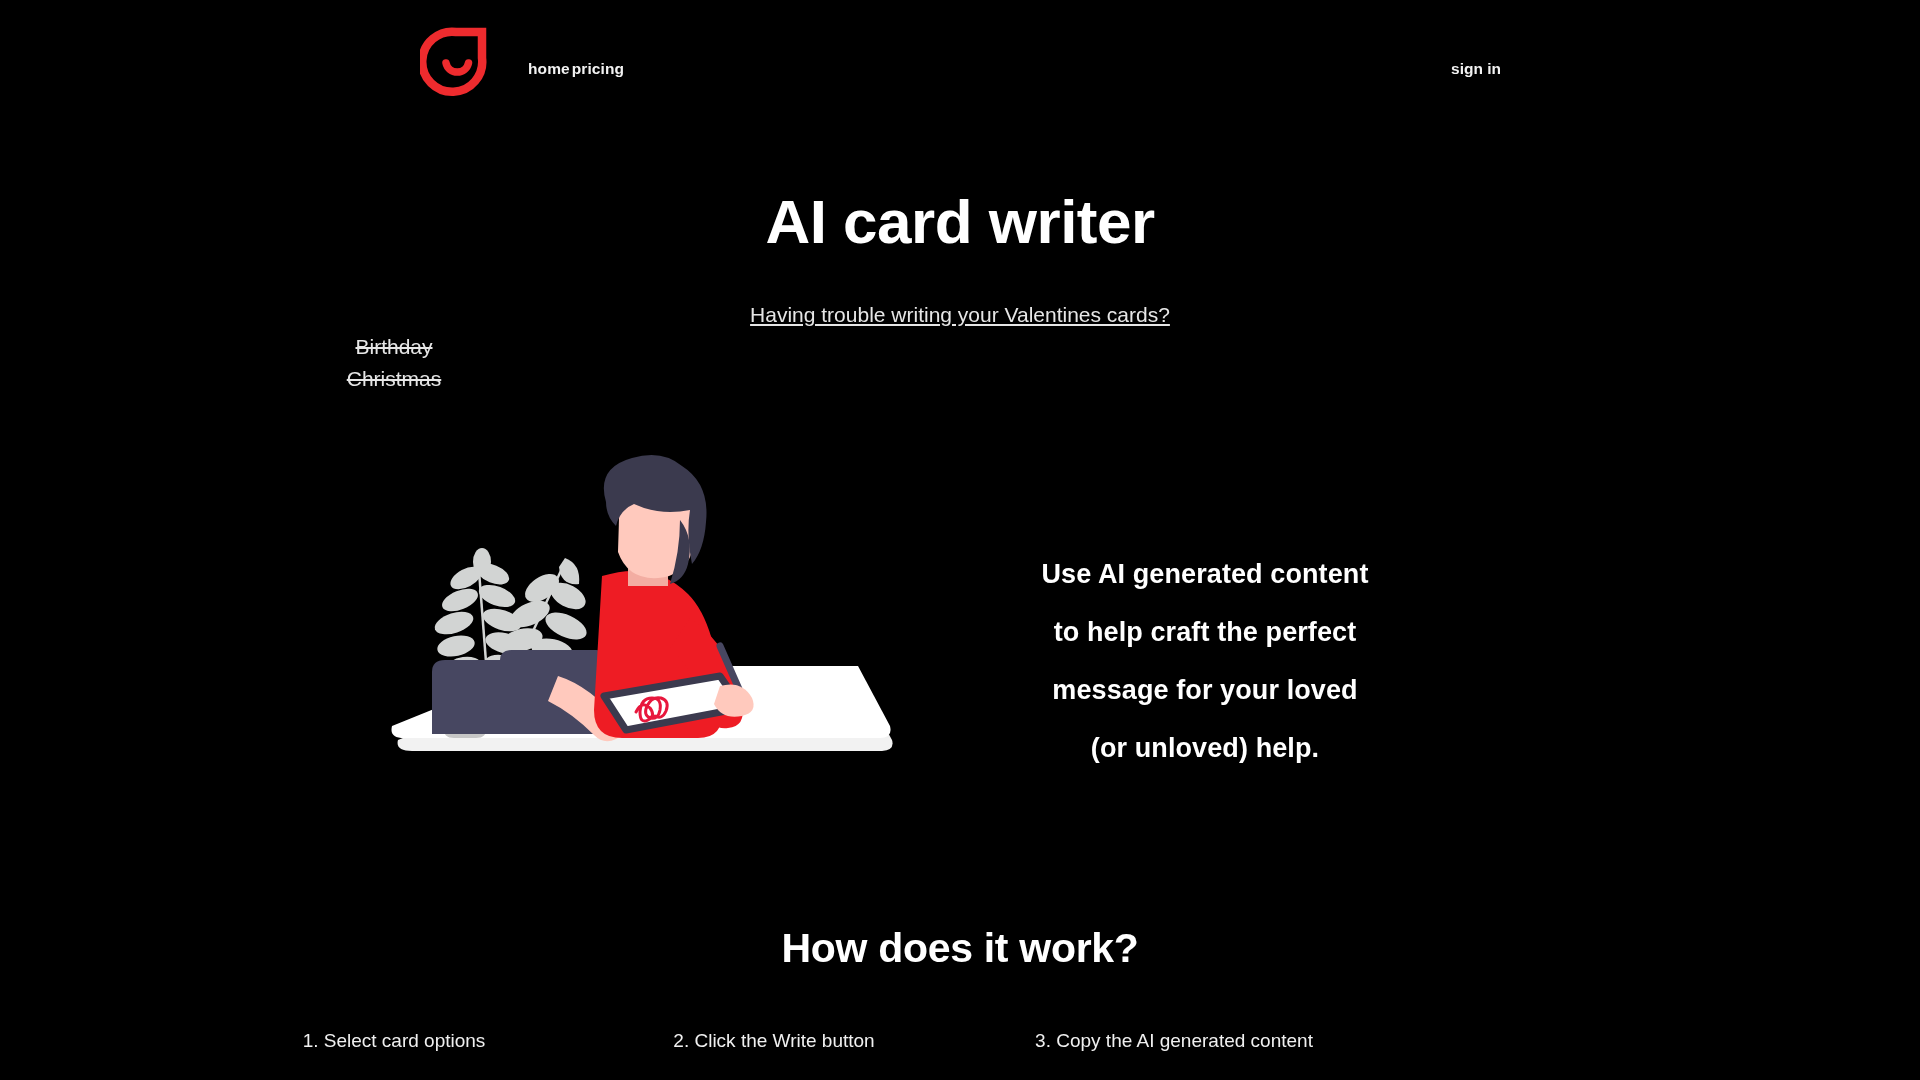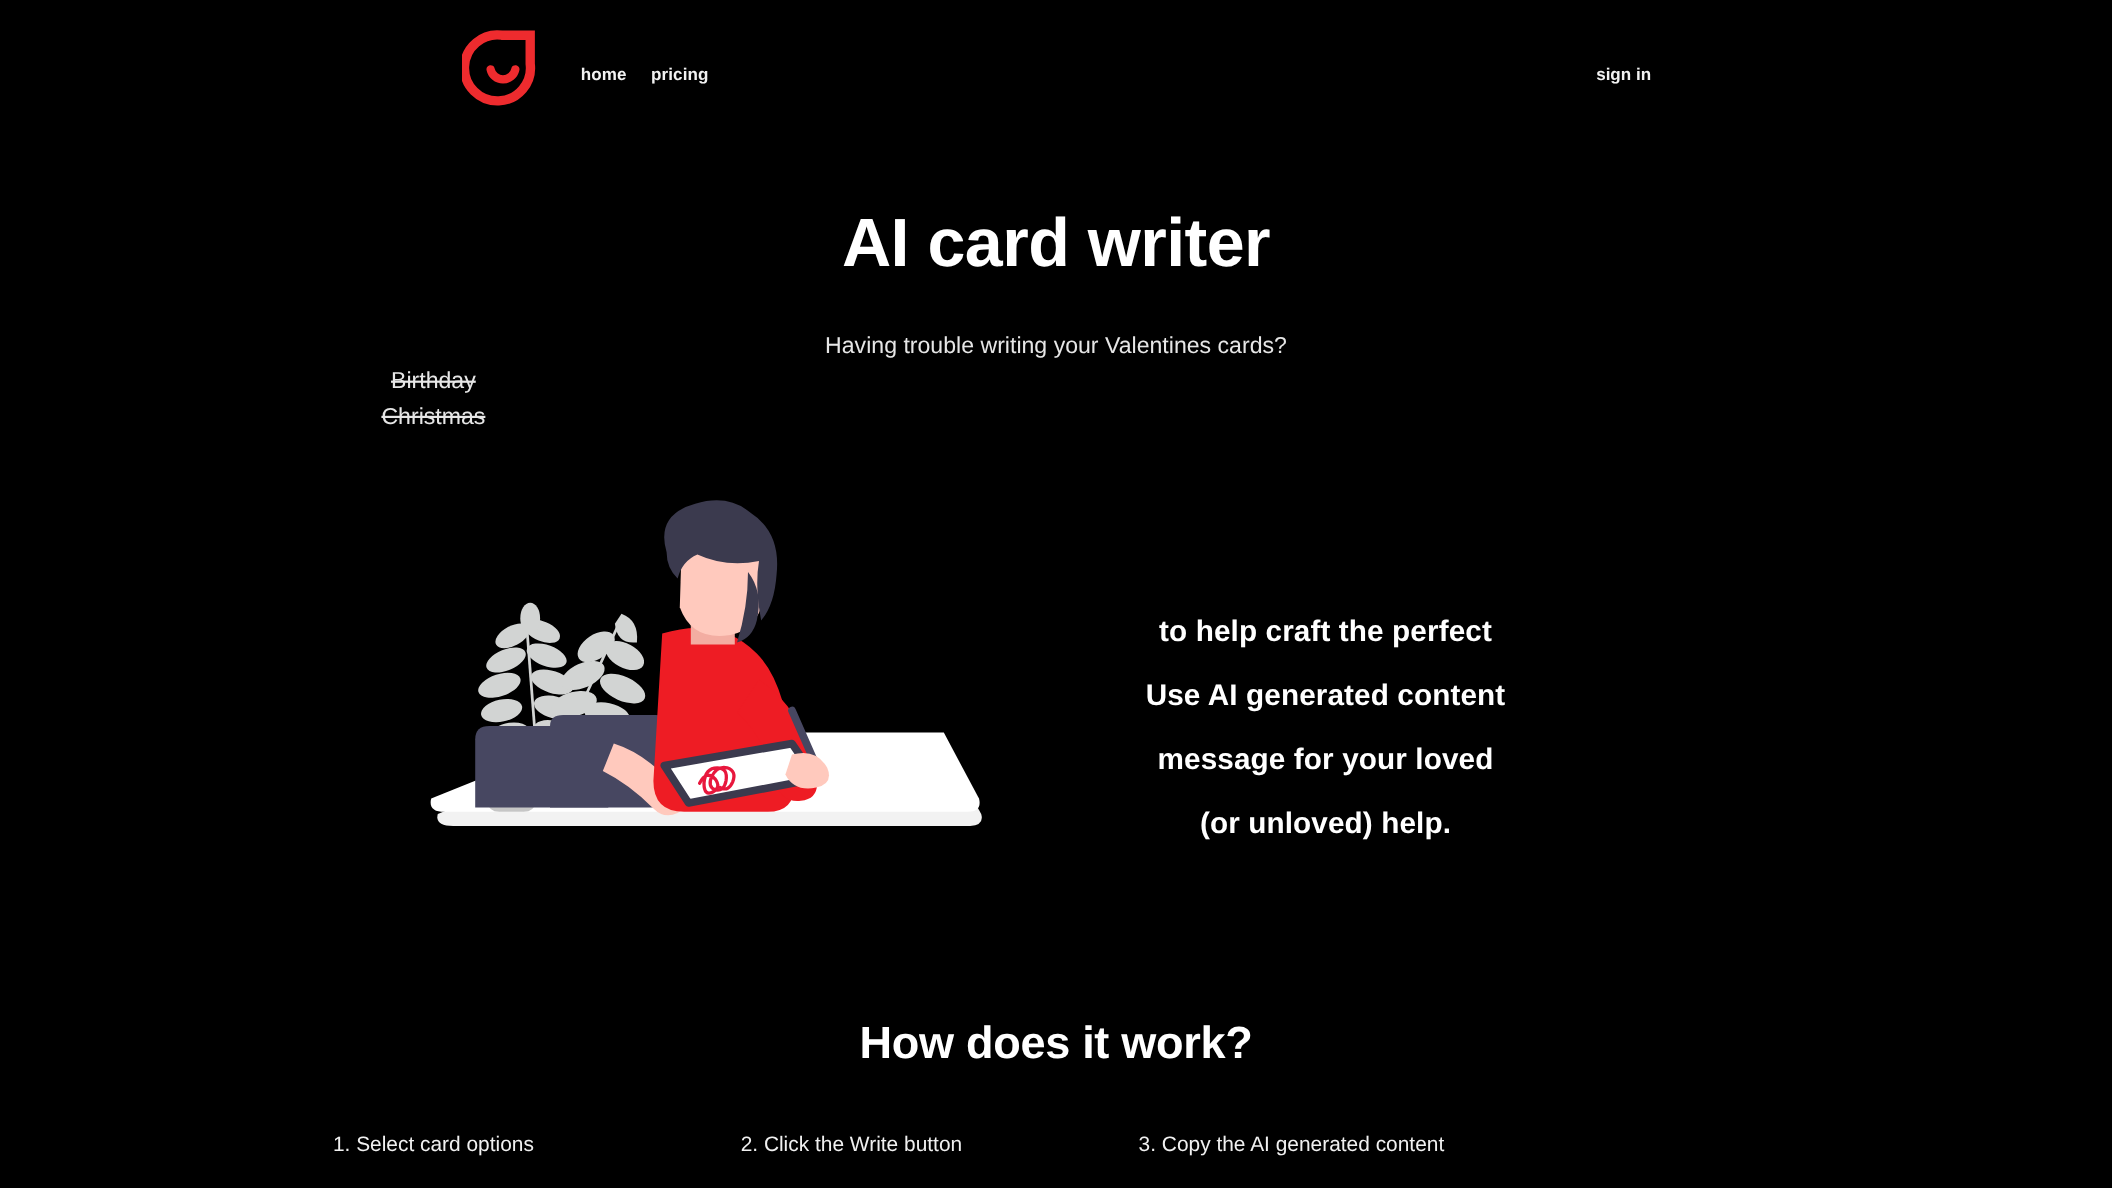--- a/index.html
+++ b/index.html
@@ -17,21 +17,21 @@
     display:flex; align-items:center;
   }
   .logo-wrap {
     position:absolute; left:420px; top:26px;
     width:74px; height:74px;
   }
   .logo-wrap svg { display:block; width:74px; height:74px; }
 
   .nav-links {
     position:absolute; left:528px; top:60px;
-    display:flex; gap:22px; align-items:center;
+    display:flex; gap:2px; align-items:center;
   }
   .nav-link {
     color:#f2f2f2; font-size:15.5px; font-weight:bold;
     letter-spacing:.1px; text-decoration:none; cursor:pointer;
   }
   .signin {
     position:absolute; right:419px; top:60px;
     color:#f2f2f2; font-size:15.5px; font-weight:bold;
     text-decoration:none; cursor:pointer;
   }
@@ -41,21 +41,21 @@
     position:absolute; top:186px; left:0; width:1920px;
     text-align:center; color:#ffffff;
     font-size:62px; font-weight:bold; letter-spacing:-0.5px;
   }
   .hero-sub {
     position:absolute; top:299px; left:0; width:1920px;
     text-align:center; color:#e6e6e6;
     font-size:21px; line-height:32px; font-weight:normal;
   }
   .hero-sub .struck { text-decoration:line-through; display:block; }
-  .sub-line1 { display:block; }
+  .sub-line1 { display:block;text-decoration:underline; }
   .struck-wrap { display:block; width:1920px; text-align:center;margin-left:12px; }
   .struck-inner {
     display:inline-block; width:480px; text-align:center;
     margin-left:142px;
   }
 
   
   .illus {
     position:absolute; left:390px; top:450px;
     width:510px; height:410px;
@@ -183,22 +183,22 @@
                q-4 9 -11 5" fill="none" stroke="#e8173d" stroke-width="3" stroke-linecap="round"></path>
 
       <path d="M330 196 L352 246" stroke="#474761" stroke-width="7" stroke-linecap="round"></path>
 
       <path d="M330 236 q22 -6 32 12 q6 14 -10 18 q-20 4 -28 -12 Z" fill="#ffc9bd"></path>
 
     </svg>
   </div>
 
   <div class="pitch">
+    <span>Use AI generated content</span>
     <span>to help craft the perfect</span>
-    <span>Use AI generated content</span>
     <span>message for your loved</span>
     <span>(or unloved) help.</span>
   </div>
 
   <h2 class="how-title">How does it work?</h2>
 
   <div class="steps">
     <div class="step step-1">1. Select card options</div>
     <div class="step step-2">2. Click the Write button</div>
     <div class="step step-3">3. Copy the AI generated content</div>

